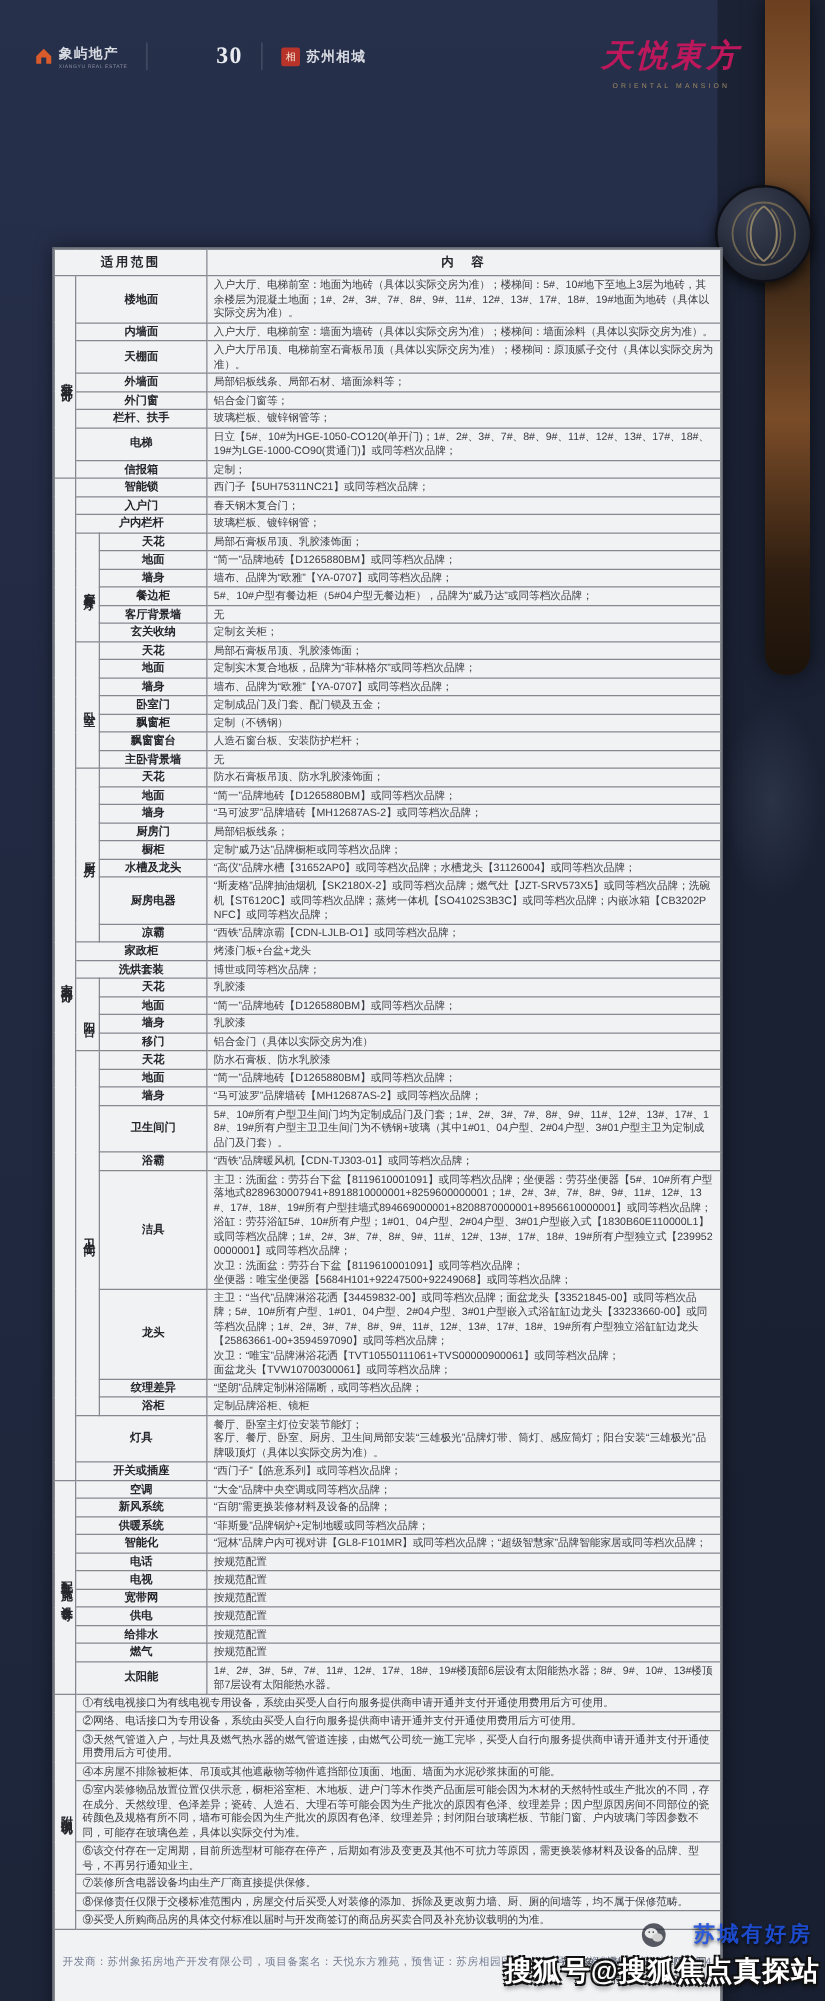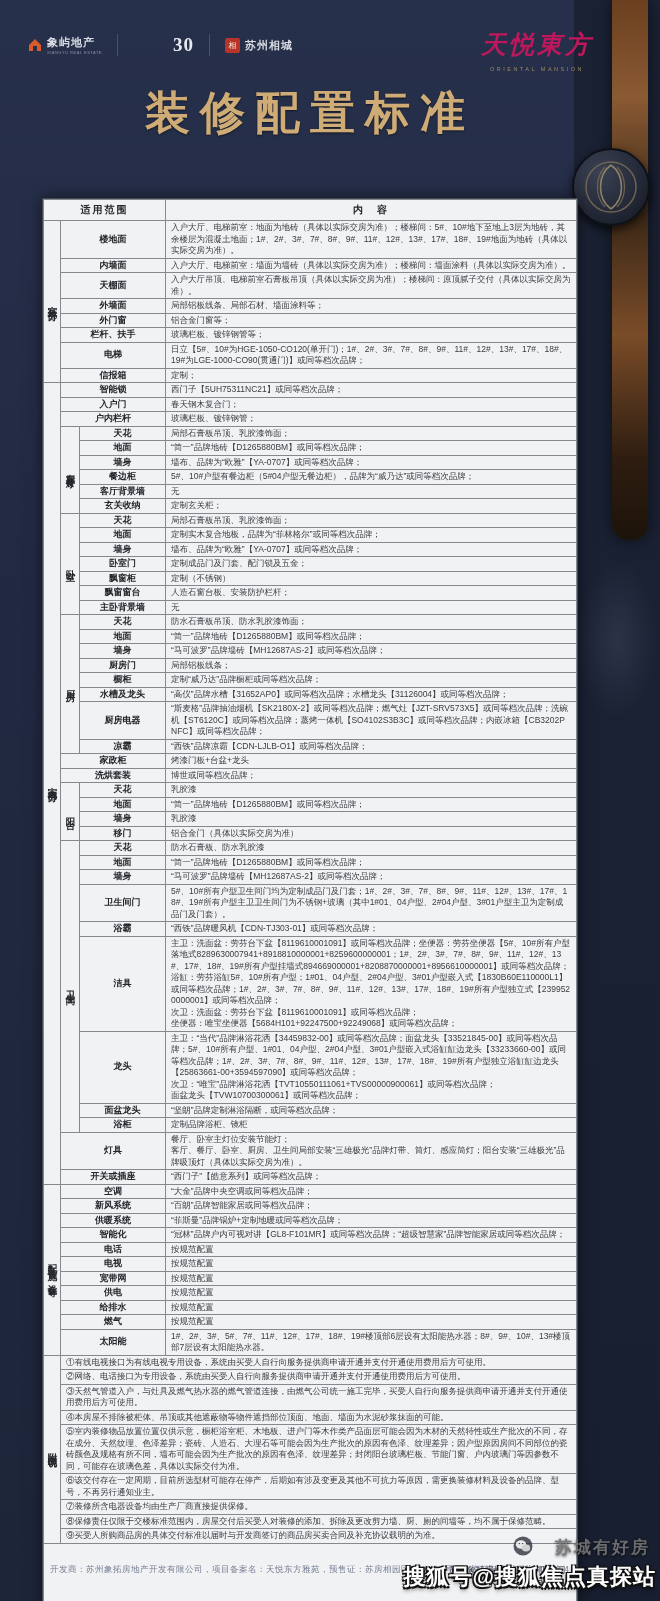--- a/index.html
+++ b/index.html
@@ -44,22 +44,22 @@
   th,td{border:1px solid #84888f;vertical-align:middle;}
   th{font-size:10px;font-weight:bold;color:#24262b;padding:3px 2px;text-align:center;letter-spacing:2px;}
   td.vcell{writing-mode:vertical-rl;text-orientation:upright;text-align:center;
     font-size:9.5px;font-weight:bold;color:#24262b;letter-spacing:2px;padding:2px 0;}
   td.label{font-size:9px;font-weight:bold;color:#24262b;text-align:center;padding:1px 8px;line-height:11.5px;}
   td.content{font-size:8.5px;color:#393c42;padding:1px 5px;line-height:11.5px;text-align:left;word-break:break-all;}
   td.note{font-size:8.5px;color:#393c42;}
   td.dev{font-size:9px;color:#33363c;text-align:right;padding:20px 10px;line-height:13px;border:1px solid #84888f;}
   
   .footer{position:absolute;left:50px;top:1564px;width:560px;color:#767e93;font-size:8.5px;letter-spacing:.5px;white-space:nowrap;}
-  .wm-brand{position:absolute;right:10px;top:1536px;display:flex;align-items:flex-start;gap:22px;
-    color:#737373;font-size:17px;font-weight:bold;letter-spacing:2px;
+  .wm-brand{position:absolute;right:10px;top:1536px;display:flex;align-items:center;gap:22px;
+    color:#1d4ed8;font-size:17px;font-weight:bold;letter-spacing:2px;
     text-shadow:0 1px 3px rgba(0,0,0,.8);opacity:.92;}
   .wm-account{position:absolute;right:4px;top:1562px;color:#fff;font-size:22px;font-weight:bold;letter-spacing:1px;white-space:nowrap;
     text-shadow:-1.5px -1.5px 0 #111,1.5px -1.5px 0 #111,-1.5px 1.5px 0 #111,1.5px 1.5px 0 #111,0 3px 4px rgba(0,0,0,.6);}
 </style>
 </head>
 <body>
 
 <div class="right-strip">
   <div class="glow"></div>
 </div>
@@ -92,21 +92,20 @@
     <div class="brand-txt">苏州相城</div>
   </div>
 </div>
 
 <div class="proj-logo">
   <div class="proj-cn">天悦東方</div>
   <div class="proj-en">ORIENTAL MANSION</div>
 </div>
 
 <div class="title">
-  <div>装修配置标准</div>
 </div>
 
 <div class="tbl-wrap">
   <table>
     <colgroup>
         <col style="width:17px">
         <col style="width:19px">
         <col style="width:86px">
         <col>
       </colgroup>
@@ -298,21 +297,21 @@
         </tr>
         <tr>
           <td class="label" colspan="1">洁具</td>
           <td class="content">主卫：洗面盆：劳芬台下盆【8119610001091】或同等档次品牌；坐便器：劳芬坐便器【5#、10#所有户型落地式8289630007941+8918810000001+8259600000001；1#、2#、3#、7#、8#、9#、11#、12#、13#、17#、18#、19#所有户型挂墙式894669000001+8208870000001+8956610000001】或同等档次品牌；浴缸：劳芬浴缸5#、10#所有户型；1#01、04户型、2#04户型、3#01户型嵌入式【1830B60E110000L1】或同等档次品牌；1#、2#、3#、7#、8#、9#、11#、12#、13#、17#、18#、19#所有户型独立式【2399520000001】或同等档次品牌；<br>次卫：洗面盆：劳芬台下盆【8119610001091】或同等档次品牌；<br>坐便器：唯宝坐便器【5684H101+92247500+92249068】或同等档次品牌；</td>
         </tr>
         <tr>
           <td class="label" colspan="1">龙头</td>
           <td class="content">主卫：“当代”品牌淋浴花洒【34459832-00】或同等档次品牌；面盆龙头【33521845-00】或同等档次品牌；5#、10#所有户型、1#01、04户型、2#04户型、3#01户型嵌入式浴缸缸边龙头【33233660-00】或同等档次品牌；1#、2#、3#、7#、8#、9#、11#、12#、13#、17#、18#、19#所有户型独立浴缸缸边龙头【25863661-00+3594597090】或同等档次品牌；<br>次卫：“唯宝”品牌淋浴花洒【TVT10550111061+TVS00000900061】或同等档次品牌；<br>面盆龙头【TVW10700300061】或同等档次品牌；</td>
         </tr>
         <tr>
-          <td class="label" colspan="1">面盆龙头</td>
+          <td class="label" colspan="1">纹理差异</td>
           <td class="content">“坚朗”品牌定制淋浴隔断，或同等档次品牌；</td>
         </tr>
         <tr>
           <td class="label" colspan="1">浴柜</td>
           <td class="content">定制品牌浴柜、镜柜</td>
         </tr>
         <tr>
           <td class="label" colspan="2">灯具</td>
           <td class="content">餐厅、卧室主灯位安装节能灯；<br>客厅、餐厅、卧室、厨房、卫生间局部安装“三雄极光”品牌灯带、筒灯、感应筒灯；阳台安装“三雄极光”品牌吸顶灯（具体以实际交房为准）。</td>
         </tr>
@@ -320,21 +319,21 @@
           <td class="label" colspan="2">开关或插座</td>
           <td class="content">“西门子”【皓意系列】或同等档次品牌；</td>
         </tr>
         <tr>
           <td class="vcell" rowspan="11">配套设施、设备等</td>
           <td class="label" colspan="2">空调</td>
           <td class="content">“大金”品牌中央空调或同等档次品牌；</td>
         </tr>
         <tr>
           <td class="label" colspan="2">新风系统</td>
-          <td class="content">“百朗”品牌智能家居或同等档次品牌；</td>
+          <td class="content">“百朗”需更换装修材料及设备的品牌；</td>
         </tr>
         <tr>
           <td class="label" colspan="2">供暖系统</td>
           <td class="content">“菲斯曼”品牌锅炉+定制地暖或同等档次品牌；</td>
         </tr>
         <tr>
           <td class="label" colspan="2">智能化</td>
           <td class="content">“冠林”品牌户内可视对讲【GL8-F101MR】或同等档次品牌；“超级智慧家”品牌智能家居或同等档次品牌；</td>
         </tr>
         <tr>

